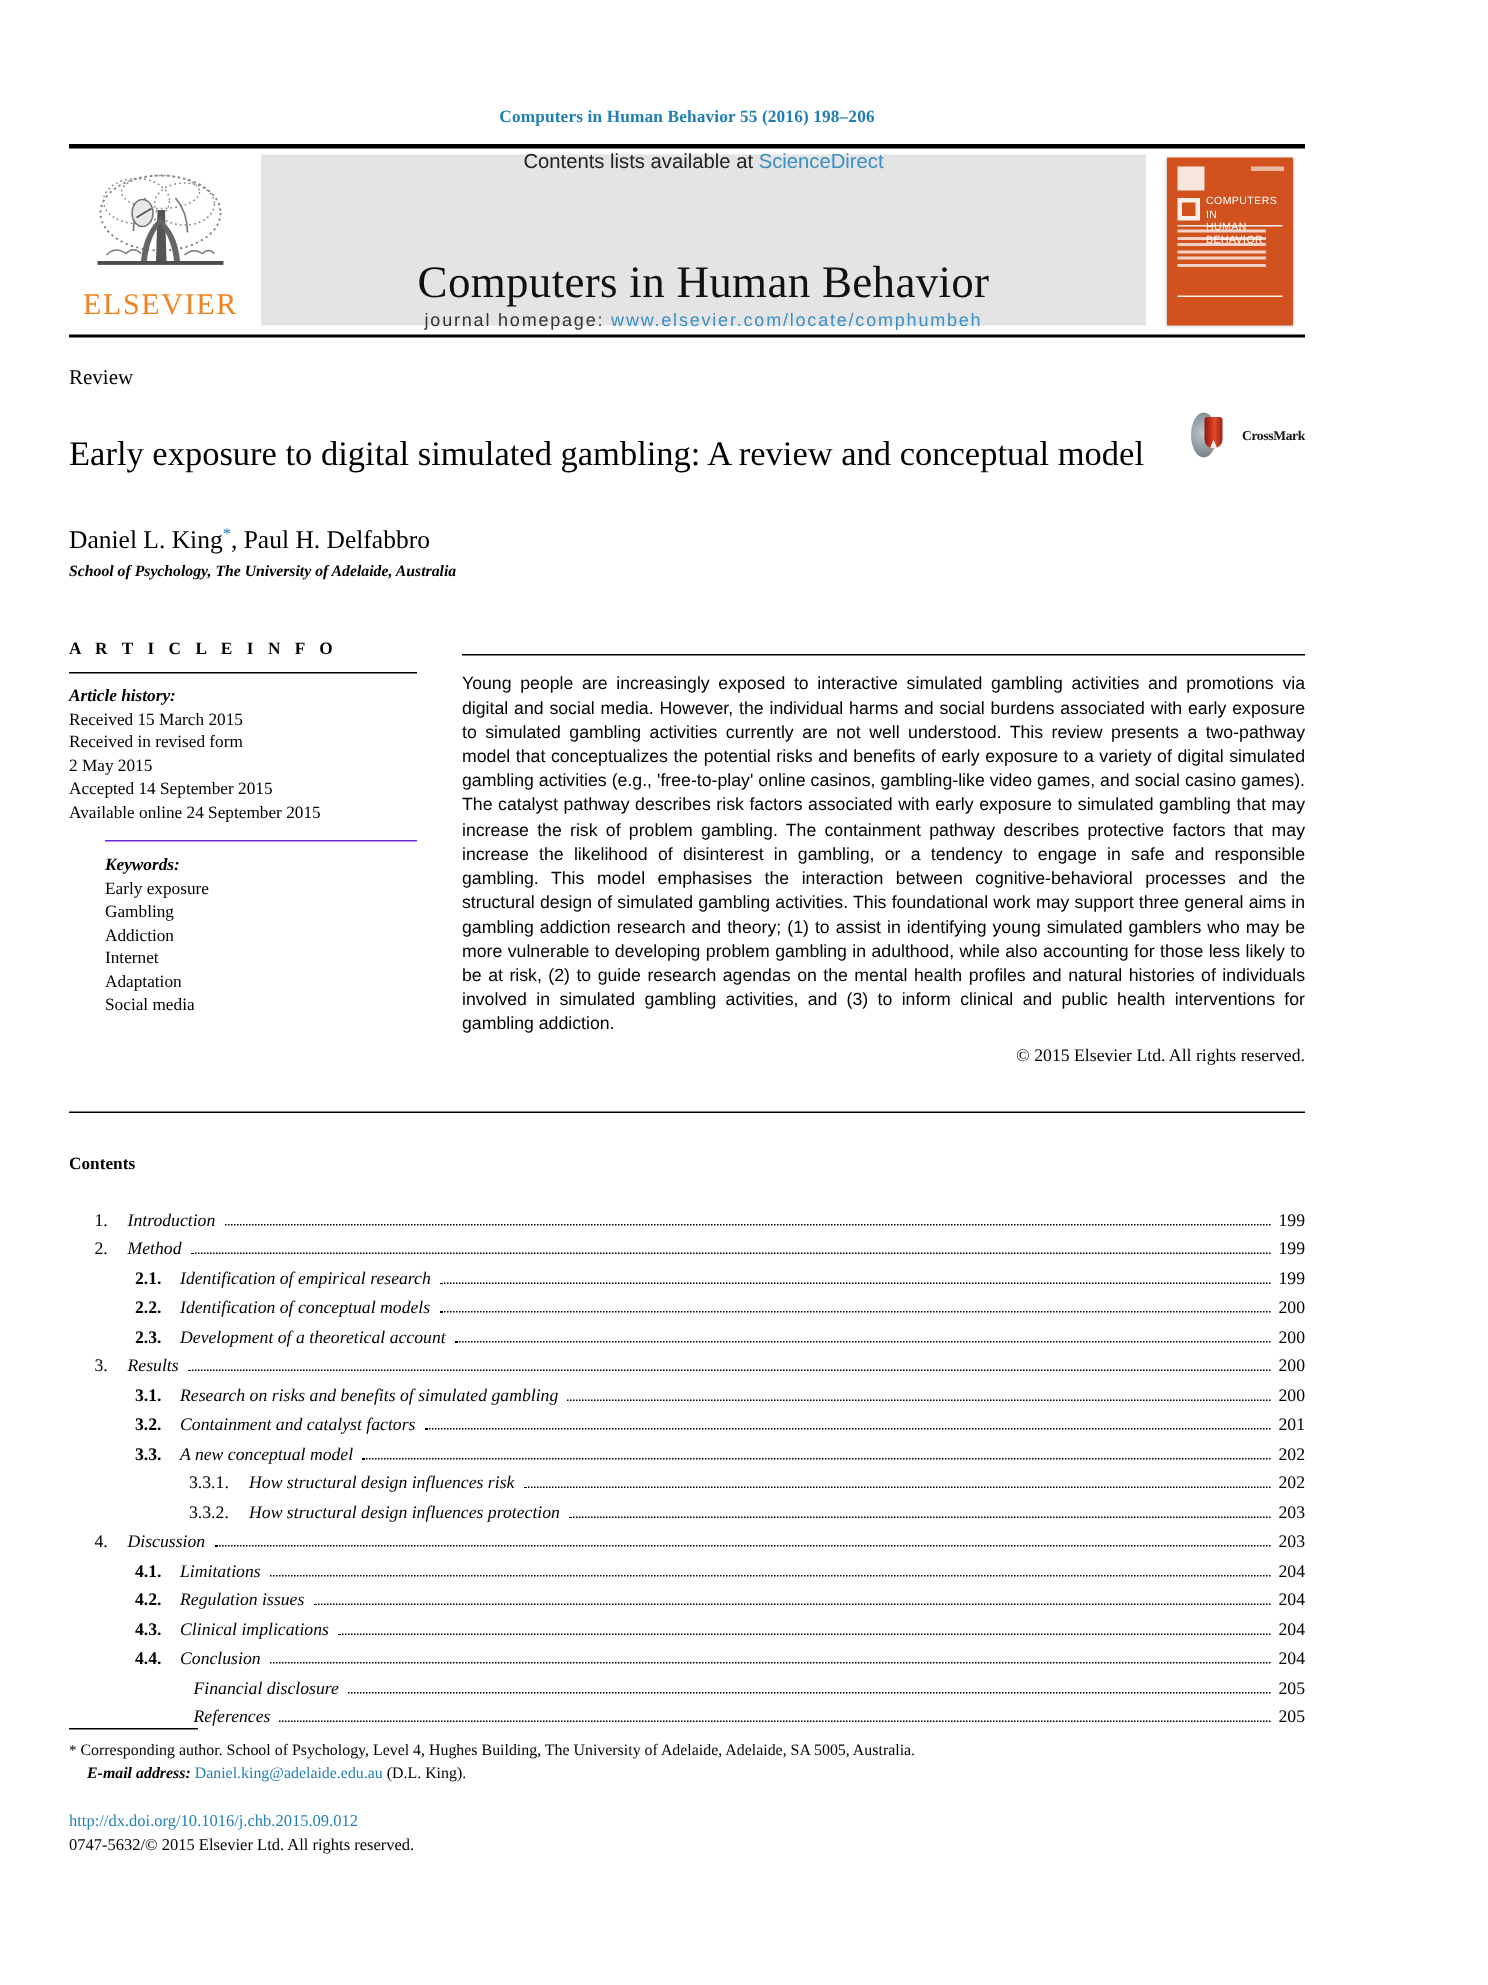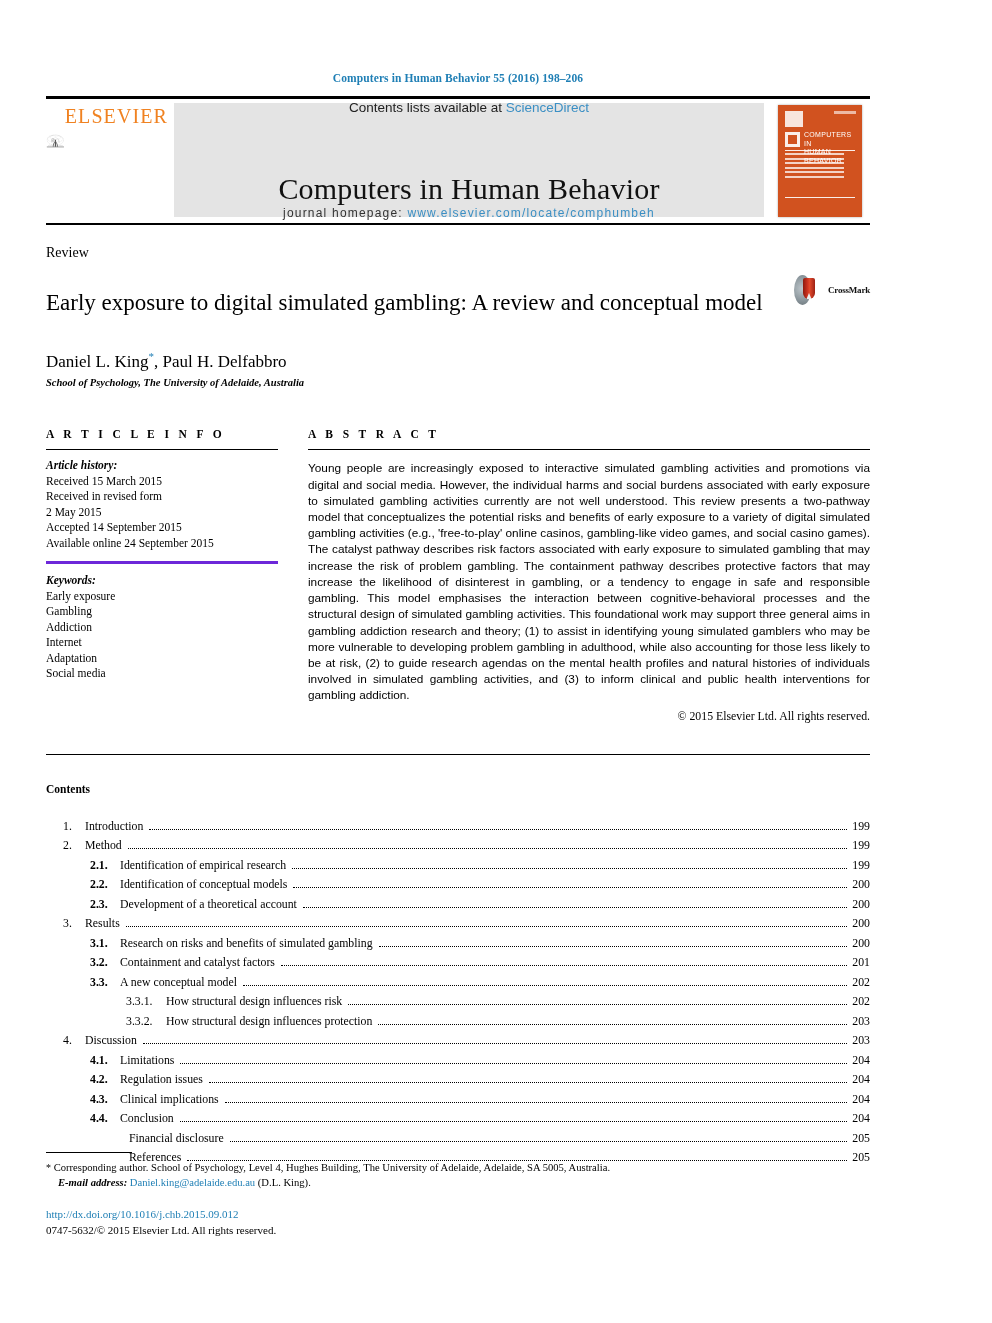--- a/index.html
+++ b/index.html
@@ -39,21 +39,22 @@
     margin-top: 12px;
     border-top: 3px solid #000;
     display: flex;
     align-items: stretch;
     height: 124px;
   }
   .elsevier-logo {
     width: 122px;
     flex: 0 0 122px;
     display: flex;
-    flex-direction: row;
+    flex-direction: column;
+    align-items: center;
     justify-content: center;
     padding-top: 4px;
     box-sizing: border-box;
   }
   .elsevier-tree {
     width: 92px;
     height: 78px;
     display: block;
   }
   .elsevier-word {
@@ -259,21 +260,22 @@
     color: #000;
   }
   .info-label {
     font-style: italic;
     font-weight: bold;
     display: block;
   }
   .kw-block {
     margin-top: 10px;
     padding-top: 9px;
-    border-top: 3px solid #6d28d9;
+    border-top: 1px solid #6d28d9;
+    margin-left: 24px;
   }
   .abstract-body {
     margin-top: 10px;
     font-family: Liberation Sans, sans-serif;
     font-size: 11.8px;
     line-height: 16.2px;
     text-align: justify;
     color: #000;
   }
   .copyright {
@@ -307,20 +309,21 @@
     color: #000;
   }
   .toc-num {
     flex: 0 0 auto;
     text-align: left;
   }
   .toc-label {
     flex: 0 0 auto;
     white-space: nowrap;
     padding-right: 4px;
+    font-style: italic;
   }
   .toc-dots {
     flex: 1 1 auto;
     border-bottom: 1.5px dotted #000;
     margin: 0 2px 3px 2px;
     min-width: 10px;
   }
   .toc-page {
     flex: 0 0 auto;
     text-align: right;
@@ -462,21 +465,20 @@
           <div>Gambling</div>
           <div>Addiction</div>
           <div>Internet</div>
           <div>Adaptation</div>
           <div>Social media</div>
         </div>
       </div>
     </div>
 
     <div class="col-abstract">
-      <div class="sec-head">A B S T R A C T</div>
       <div class="rule-thin"></div>
       <div class="abstract-body">Young people are increasingly exposed to interactive simulated gambling activities and promotions via digital and social media. However, the individual harms and social burdens associated with early exposure to simulated gambling activities currently are not well understood. This review presents a two-pathway model that conceptualizes the potential risks and benefits of early exposure to a variety of digital simulated gambling activities (e.g., 'free-to-play' online casinos, gambling-like video games, and social casino games). The catalyst pathway describes risk factors associated with early exposure to simulated gambling that may increase the risk of problem gambling. The containment pathway describes protective factors that may increase the likelihood of disinterest in gambling, or a tendency to engage in safe and responsible gambling. This model emphasises the interaction between cognitive-behavioral processes and the structural design of simulated gambling activities. This foundational work may support three general aims in gambling addiction research and theory; (1) to assist in identifying young simulated gamblers who may be more vulnerable to developing problem gambling in adulthood, while also accounting for those less likely to be at risk, (2) to guide research agendas on the mental health profiles and natural histories of individuals involved in simulated gambling activities, and (3) to inform clinical and public health interventions for gambling addiction.</div>
       <div class="copyright">© 2015 Elsevier Ltd. All rights reserved.</div>
     </div>
   </div>
 
   <div class="contents-rule-top"></div>
   <div class="contents-title">Contents</div>
 
   <div class="toc" id="toc">

